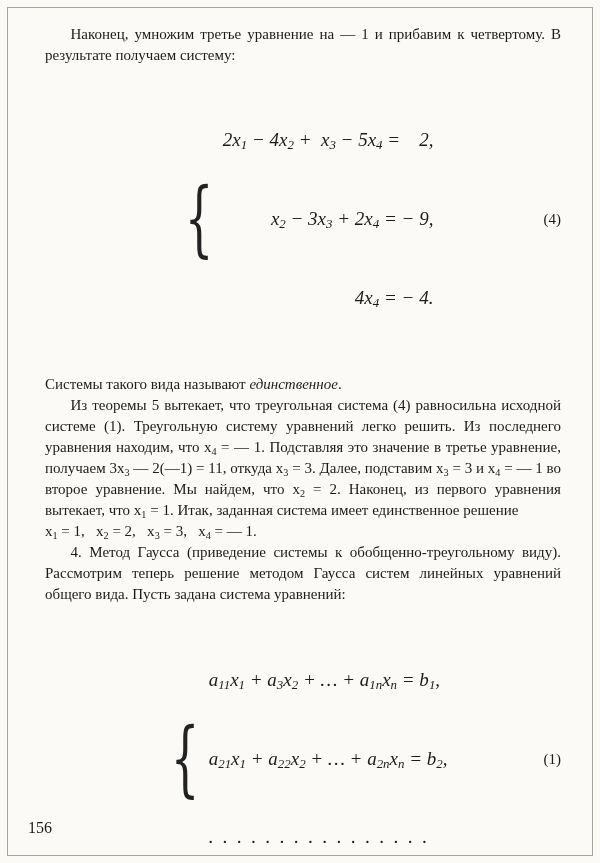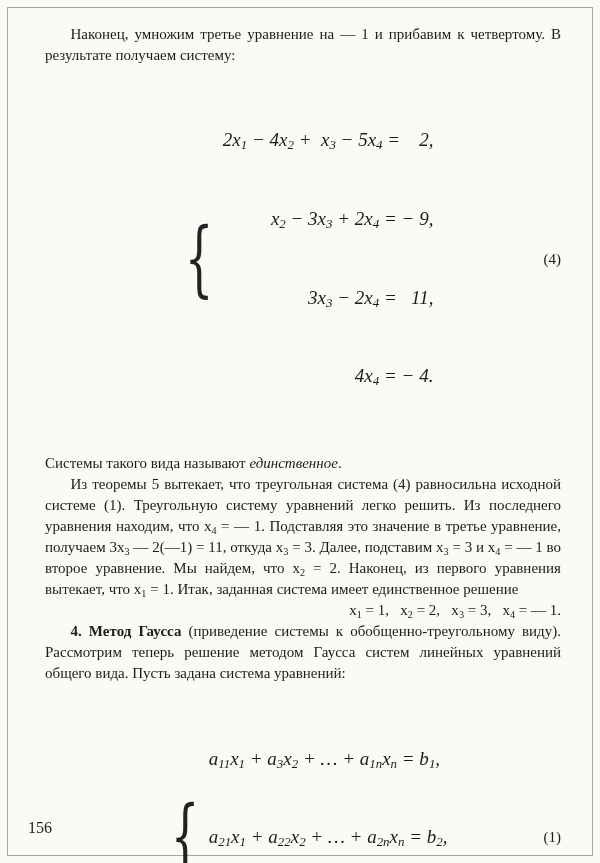--- a/index.html
+++ b/index.html
@@ -17,21 +17,21 @@
     pointer-events:none;
   }
   .content{
     position:absolute;left:45px;top:24px;width:516px;
     font-size:15px;line-height:1.4;
     text-align:justify;
   }
   p.para{margin:0;}
   p.indent{text-indent:1.7em;}
   .italic{font-style:italic;}
-  .bold{font-weight:bold;}
+  .bold{font-weight:normal;}
   sub{font-size:0.68em;vertical-align:-0.25em;line-height:0;}
   
   .eq-block{
     position:relative;
     display:flex;align-items:center;justify-content:center;
     margin:9px 0 11px 0;
   }
   .eq-lines{
     font-style:italic;
     white-space:pre;
@@ -49,21 +49,21 @@
     margin-right:-2px;
     color:#222;
   }
   .eq-num{
     position:absolute;right:0;top:50%;
     transform:translateY(-50%);
     font-style:normal;
   }
   
   .solution{
-    text-align:right;text-indent:0;
+    text-align:left;text-indent:0;
     white-space:pre;
     margin:8px 0 10px 0;
   }
   .page-number{
     position:absolute;left:28px;bottom:26px;
     font-size:16px;
   }
 </style>
 </head>
 <body>
@@ -73,21 +73,20 @@
 
   <div class="content">
 
     <p class="para indent">Наконец, умножим третье уравнение на — 1 и прибавим к четвертому. В результате получаем систему:</p>
 
     <div class="eq-block">
       <span class="brace">{</span>
       <div class="eq-lines right">
         <div>2x<sub>1</sub> − 4x<sub>2</sub> +  x<sub>3</sub> − 5x<sub>4</sub> =    2,</div>
         <div>x<sub>2</sub> − 3x<sub>3</sub> + 2x<sub>4</sub> = − 9,</div>
-        <div>3x<sub>3</sub> − 2x<sub>4</sub> =   11,</div>
         <div>4x<sub>4</sub> = − 4.</div>
       </div>
       <span class="eq-num">(4)</span>
     </div>
 
     <p class="para"><span>Системы такого вида называют </span><span class="italic">единственное</span><span>.</span></p>
 
     <p class="para indent">Из теоремы 5 вытекает, что треугольная система (4) равносильна исходной системе (1). Треугольную систему уравнений легко решить. Из последнего уравнения находим, что x<sub>4</sub> = — 1. Подставляя это значение в третье уравнение, получаем 3x<sub>3</sub> — 2(—1) = 11, откуда x<sub>3</sub> = 3. Далее, подставим x<sub>3</sub> = 3 и x<sub>4</sub> = — 1 во второе уравнение. Мы найдем, что x<sub>2</sub> = 2. Наконец, из первого уравнения вытекает, что x<sub>1</sub> = 1. Итак, заданная система имеет единственное решение</p>
 
     <p class="para solution">x<sub>1</sub> = 1,   x<sub>2</sub> = 2,   x<sub>3</sub> = 3,   x<sub>4</sub> = — 1.</p>

